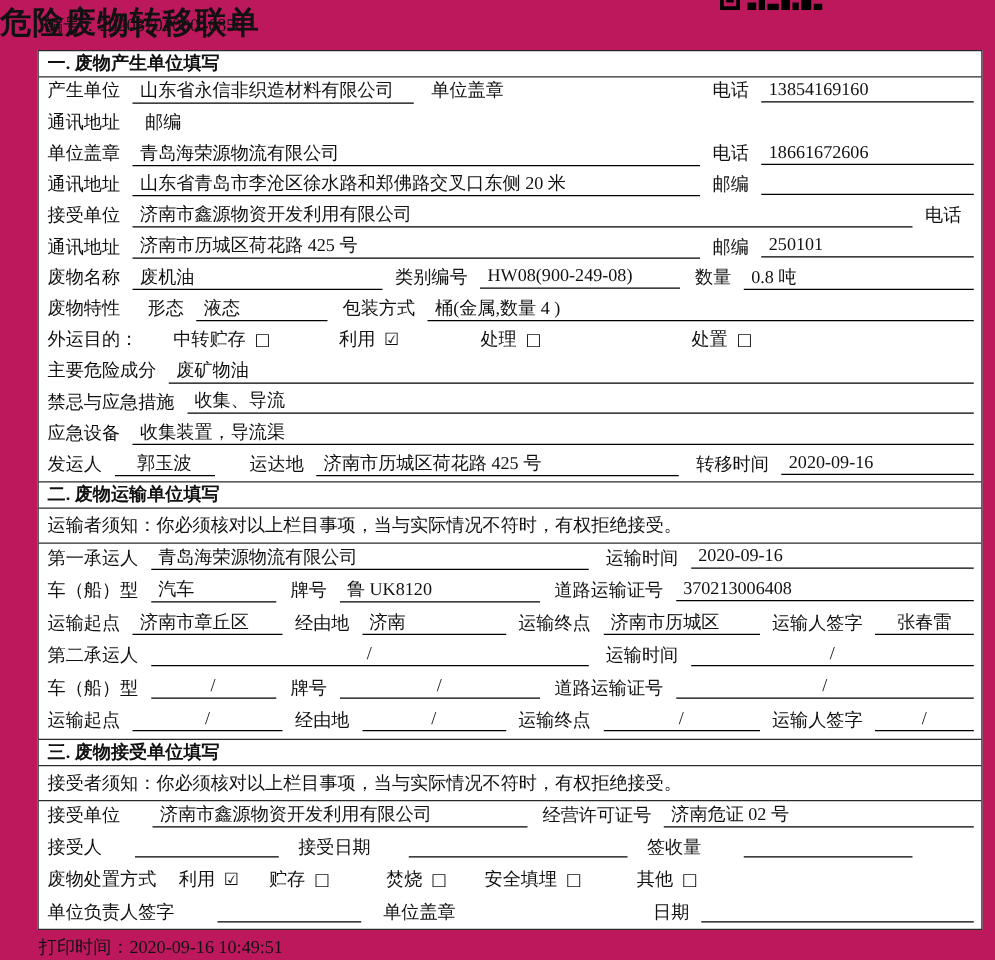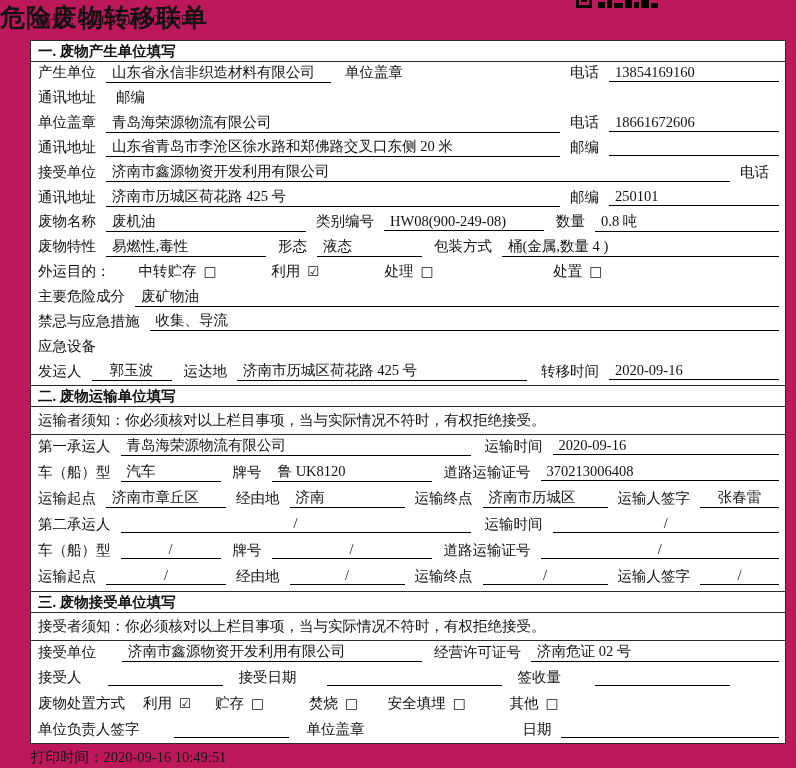--- a/index.html
+++ b/index.html
@@ -111,21 +111,20 @@
         <span class="lbl">废物名称</span>
         <span class="uv w200">废机油</span>
         <span class="lbl" style="margin-left:10px">类别编号</span>
         <span class="uv w160">HW08(900-249-08)</span>
         <span class="lbl" style="margin-left:12px">数量</span>
         <span class="uv fx">0.8 吨</span>
       </div>
 
       <div class="row">
         <span class="lbl">废物特性</span>
-        <span class="uv w160">易燃性,毒性</span>
         <span class="lbl" style="margin-left:12px">形态</span>
         <span class="uv w105">液态</span>
         <span class="lbl" style="margin-left:12px">包装方式</span>
         <span class="uv fx">桶(金属,数量 4 )</span>
       </div>
 
       <div class="row">
         <span class="lbl">外运目的：</span>
         <span class="opt" style="margin-left:18px"><span>中转贮存</span><span class="cb">□</span></span>
         <span class="opt" style="margin-left:55px"><span>利用</span><span class="cb">☑</span></span>
@@ -138,26 +137,27 @@
         <span class="uv fx">废矿物油</span>
       </div>
 
       <div class="row">
         <span class="lbl">禁忌与应急措施</span>
         <span class="uv fx">收集、导流</span>
       </div>
 
       <div class="row">
         <span class="lbl">应急设备</span>
+        <span class="uv fx">收集装置，导流渠</span>
       </div>
 
       <div class="row">
         <span class="lbl">发运人</span>
         <span class="uv w80 ctr">郭玉波</span>
-        <span class="lbl" style="margin-left:12px">运达地</span>
+        <span class="lbl" style="margin-left:28px">运达地</span>
         <span class="uv w290">济南市历城区荷花路 425 号</span>
         <span class="lbl" style="margin-left:14px">转移时间</span>
         <span class="uv fx">2020-09-16</span>
       </div>
     </div>
 
     <div class="s2">
       <div class="sec-title bt">二. 废物运输单位填写</div>
       <div class="note">
         <span>运输者须知：你必须核对以上栏目事项，当与实际情况不符时，有权拒绝接受。</span>

